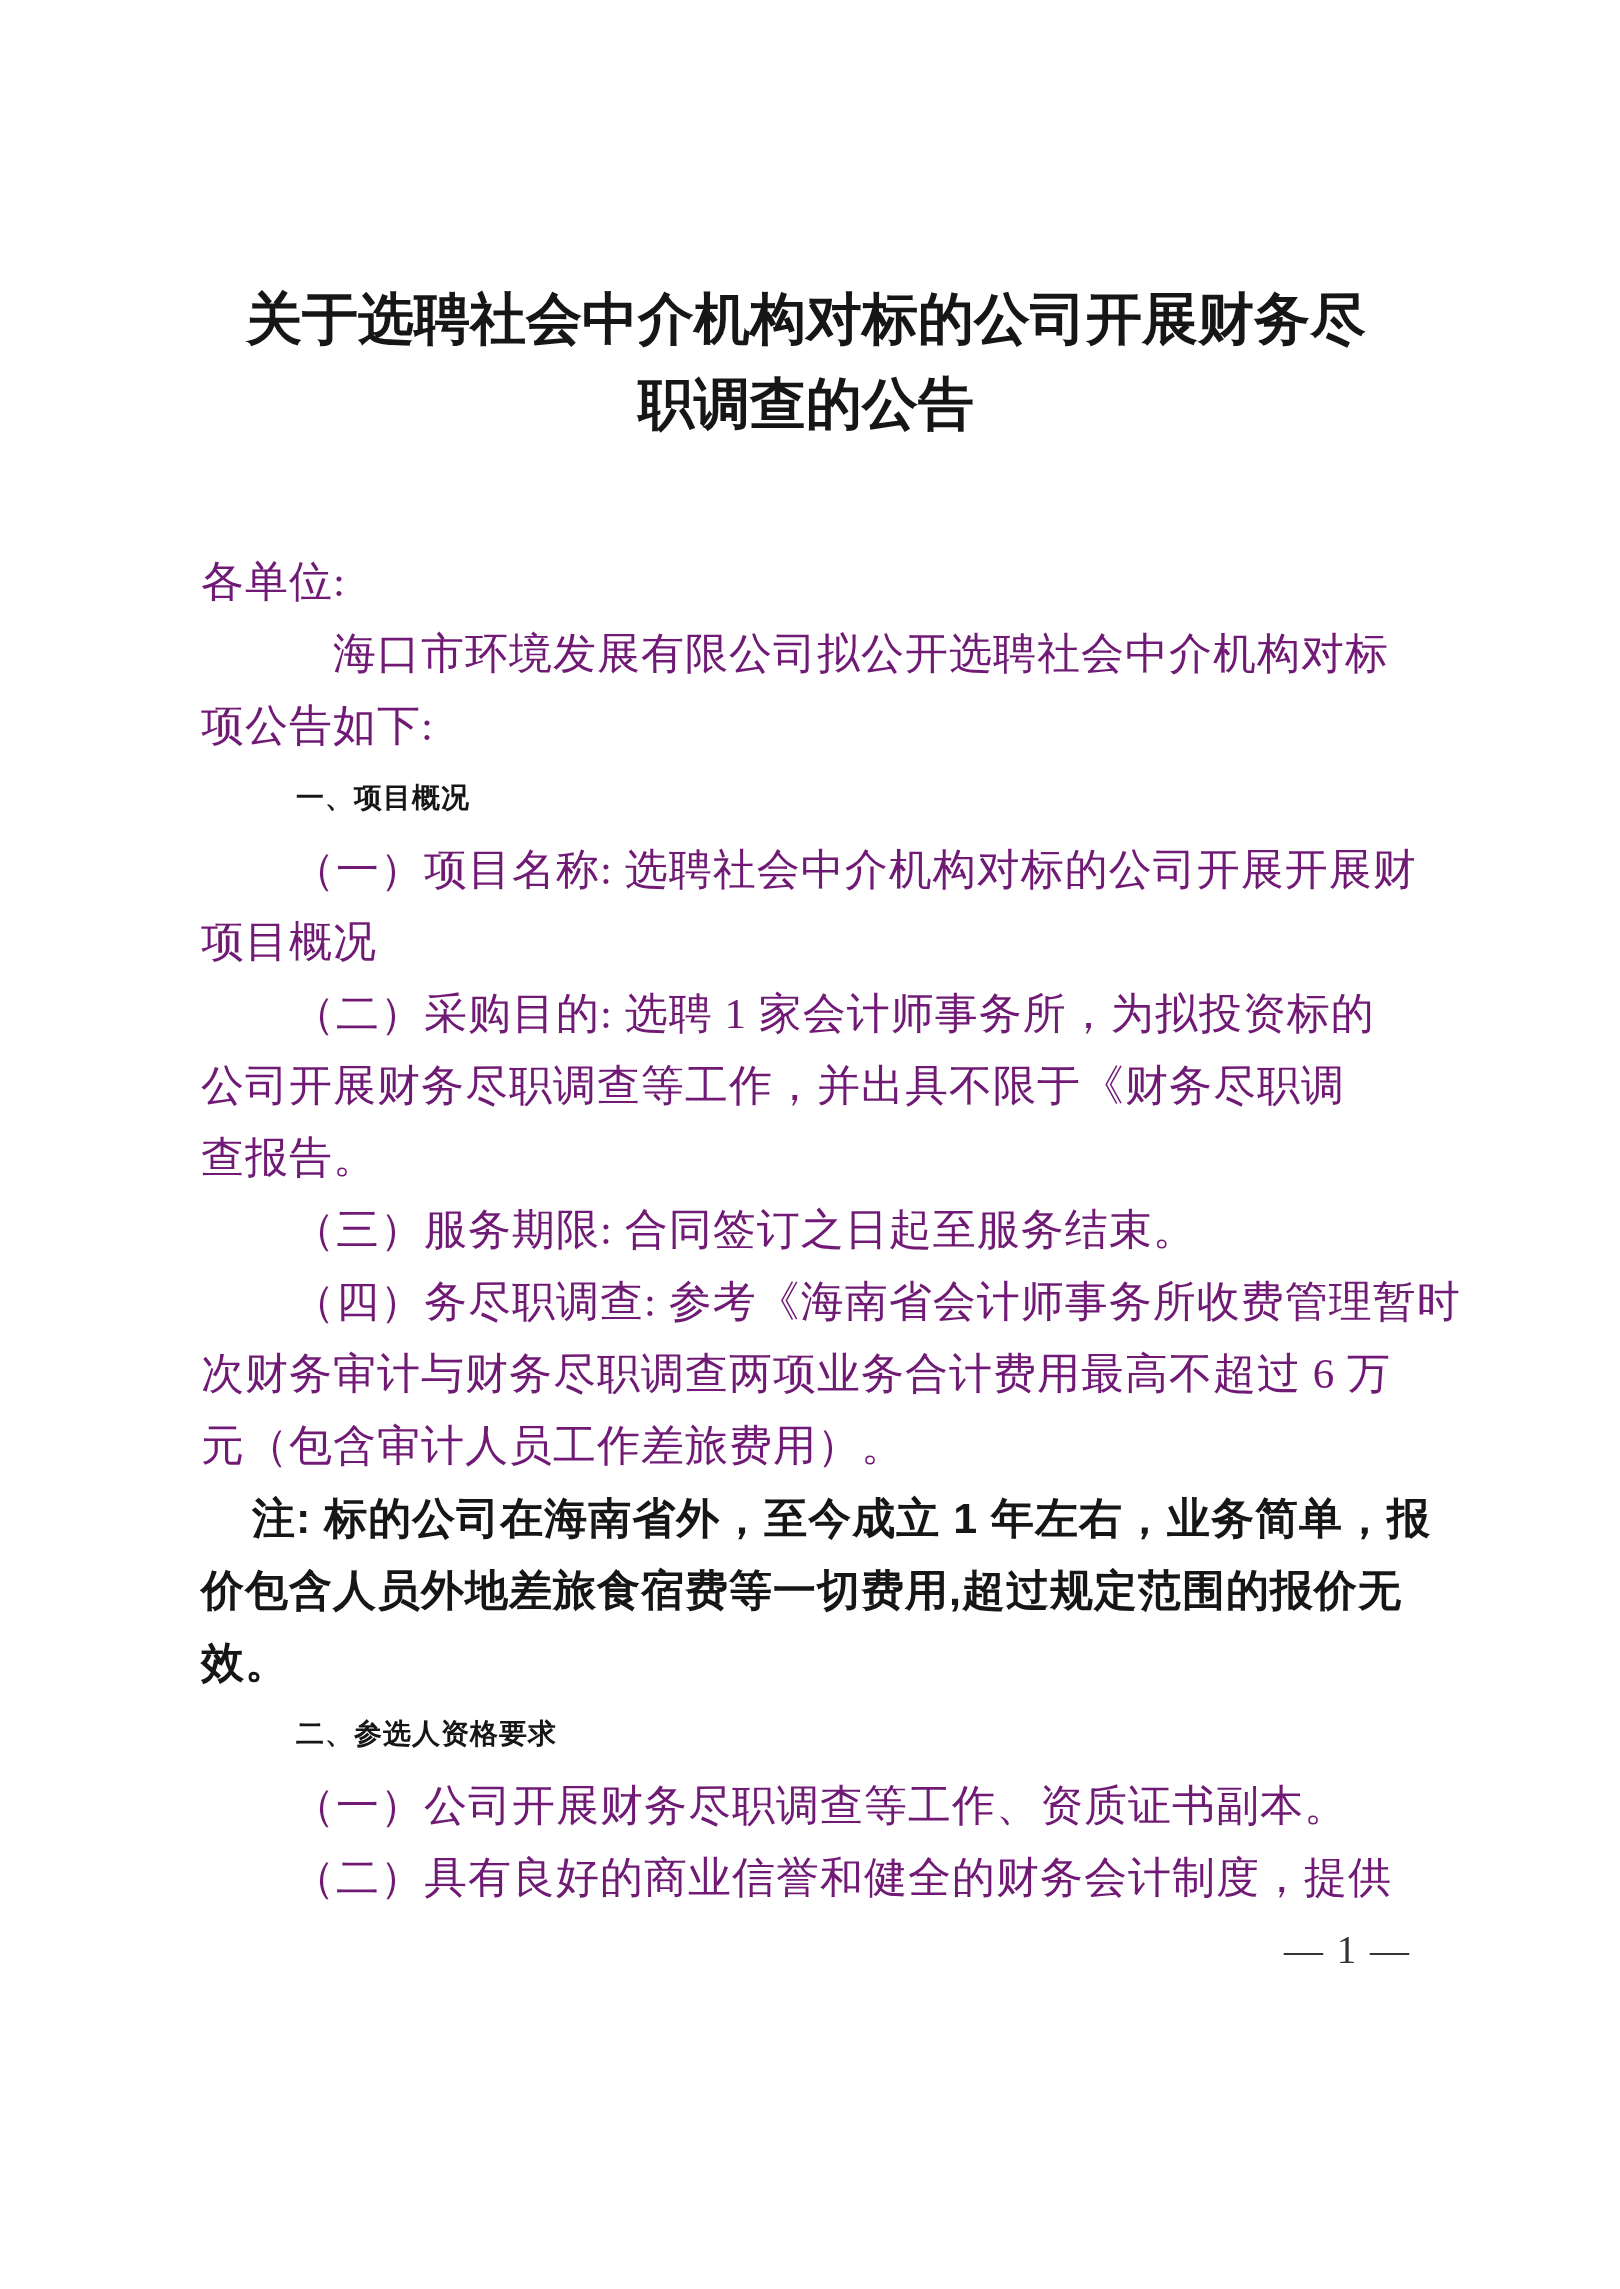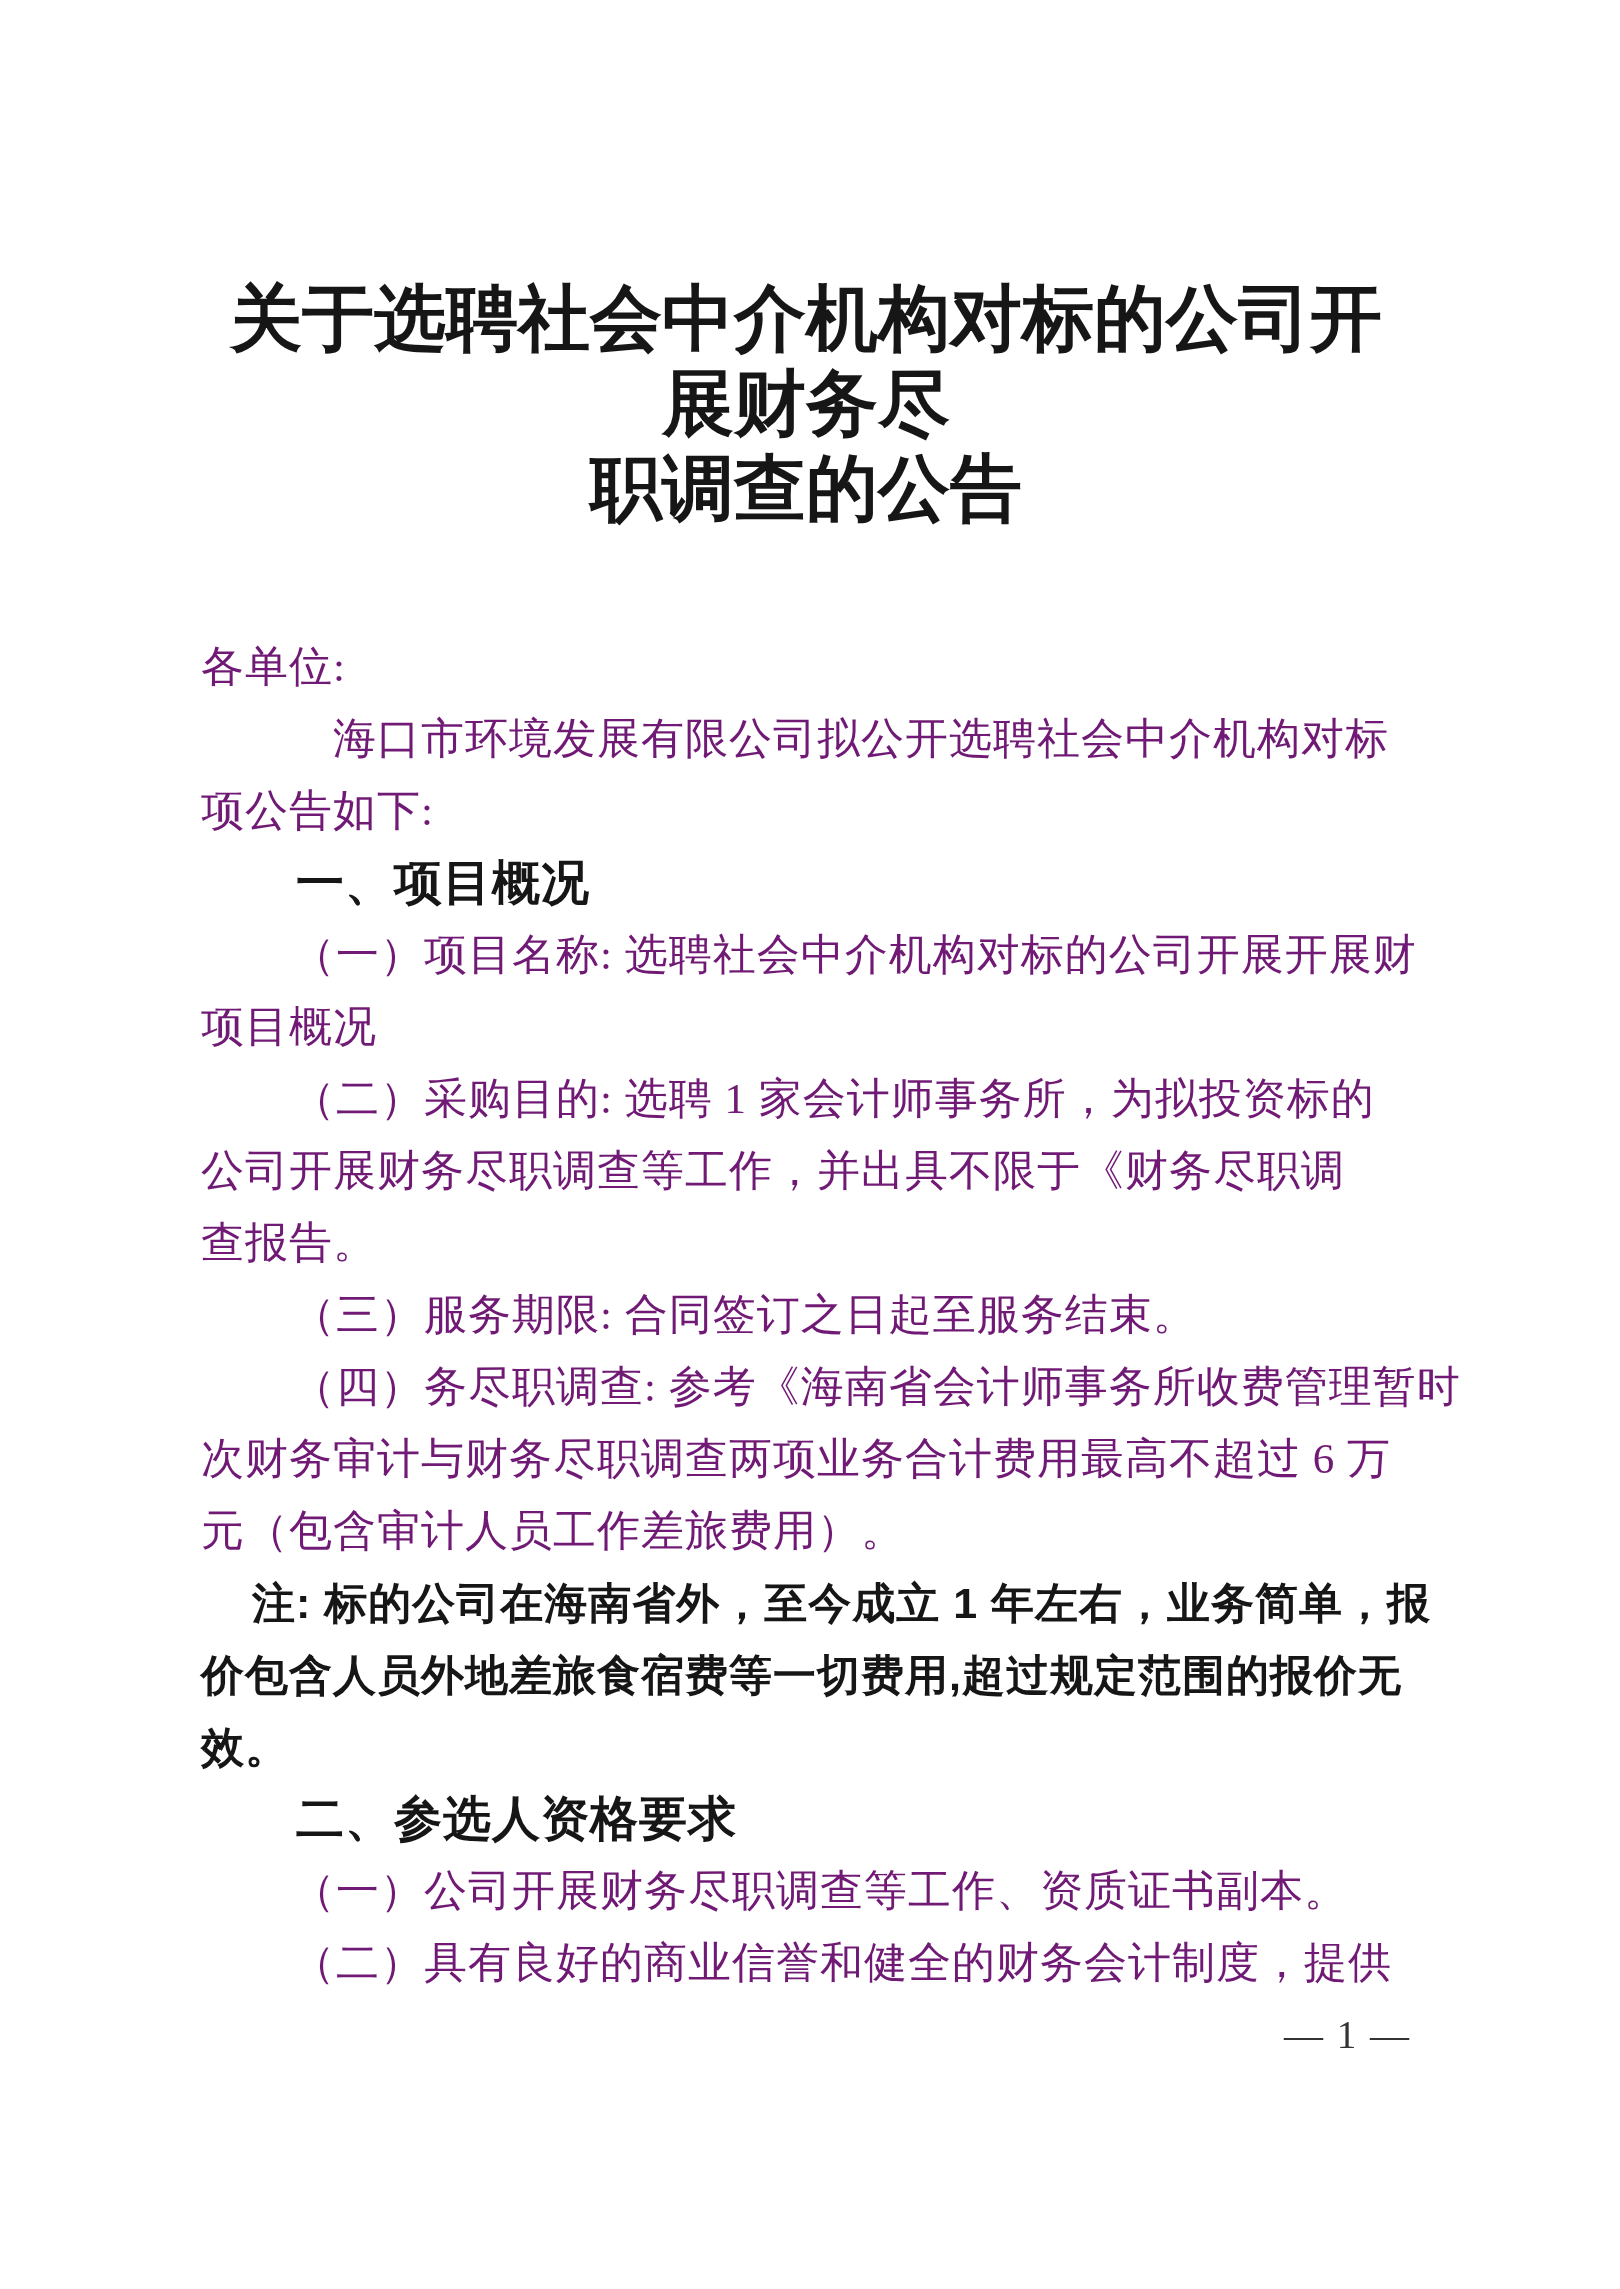--- a/index.html
+++ b/index.html
@@ -11,36 +11,36 @@
     background: #ffffff;
     box-sizing: border-box;
     padding: 277px 209px 0 201px;
     color: #1f1f1f;
     font-family: "Liberation Serif", "DejaVu Serif", serif;
     overflow: hidden;
   }
   .title {
     text-align: center;
     font-weight: bold;
-    font-size: 72px;
+    font-size: 56px;
     line-height: 85px;
     margin-bottom: 99px;
     color: #161616;
   }
   .line {
     font-size: 43px;
     line-height: 72px;
     letter-spacing: 1px;
     white-space: nowrap;
     color: #701a75;
   }
   .head {
     font-family: Liberation Sans, sans-serif;
     font-weight: bold;
-    font-size: 48px;
+    font-size: 28px;
     color: #161616;
   }
   .note {
     font-family: "Liberation Sans", "DejaVu Sans", sans-serif;
     font-weight: bold;
     color: #161616;
   }
   .ind-first { padding-left: 132px; }
   .ind-par   { padding-left: 91px; }
   .ind-head  { padding-left: 95px; }

